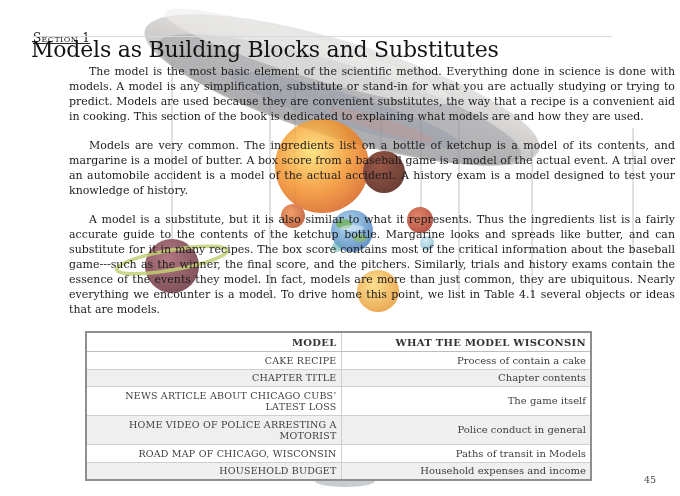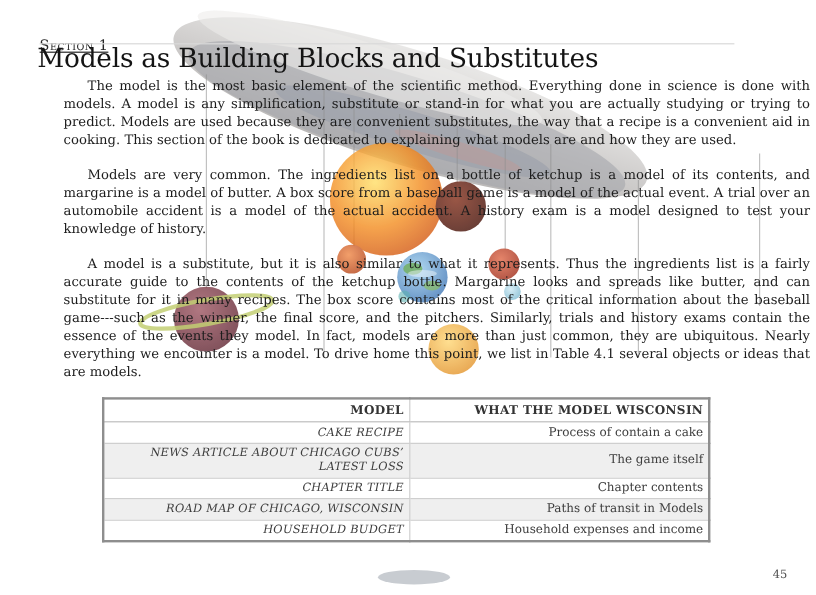--- a/index.html
+++ b/index.html
@@ -45,21 +45,21 @@
     color: #141414;
     white-space: nowrap;
     text-align: right;
   }
   .body-block {
     position: absolute;
     left: 53px; top: 64px;
     width: 622px;
   }
   .body-block p {
-    margin: 0 0 14px 0;
+    margin: 0 0 14px 16px;
     text-indent: 20px;
     text-align: justify;
     font-size: 11px;
     line-height: 15px;
     color: #1c1c1c;
   }
   table.models-table {
     border-collapse: collapse;
     margin: 8px 0 0 32px;
     width: 507px;
@@ -78,21 +78,21 @@
     font-weight: bold;
     letter-spacing: 0.3px;
     color: #333333;
     border-bottom: 1px solid #bdbdbd;
   }
   .models-table td {
     padding: 2.5px 4px;
     line-height: 11.5px;
     color: #3d3d3d;
   }
-  .models-table td.model-cell { font-size: 9.5px; letter-spacing: 0.2px; font-style: italic; }
+  .models-table td.model-cell { font-size: 9.5px; letter-spacing: 0.2px; }
   .models-table td.represents-cell { font-size: 10px; }
   .models-table tbody tr:nth-child(even) td { background: #efefef; }
 
   .page-number {
     position: absolute;
     left: 644px; top: 474px;
     font-size: 9.5px;
     color: #4d4d4d;
   }
 </style>
@@ -206,26 +206,30 @@
             <th>MODEL</th>
             <th>WHAT THE MODEL WISCONSIN</th>
           </tr>
         </thead>
         <tbody>
           <tr>
             <td class="model-cell">CAKE RECIPE</td>
             <td class="represents-cell">Process of contain a cake</td>
           </tr>
           <tr>
+            <td class="model-cell">CHAPTER TITLE</td>
+            <td class="represents-cell">Chapter contents</td>
+          </tr>
+          <tr>
             <td class="model-cell">NEWS ARTICLE ABOUT CHICAGO CUBS’ LATEST LOSS</td>
             <td class="represents-cell">The game itself</td>
           </tr>
           <tr>
-            <td class="model-cell">CHAPTER TITLE</td>
-            <td class="represents-cell">Chapter contents</td>
+            <td class="model-cell">HOME VIDEO OF POLICE ARRESTING A MOTORIST</td>
+            <td class="represents-cell">Police conduct in general</td>
           </tr>
           <tr>
             <td class="model-cell">ROAD MAP OF CHICAGO, WISCONSIN</td>
             <td class="represents-cell">Paths of transit in Models</td>
           </tr>
           <tr>
             <td class="model-cell">HOUSEHOLD BUDGET</td>
             <td class="represents-cell">Household expenses and income</td>
           </tr>
 

